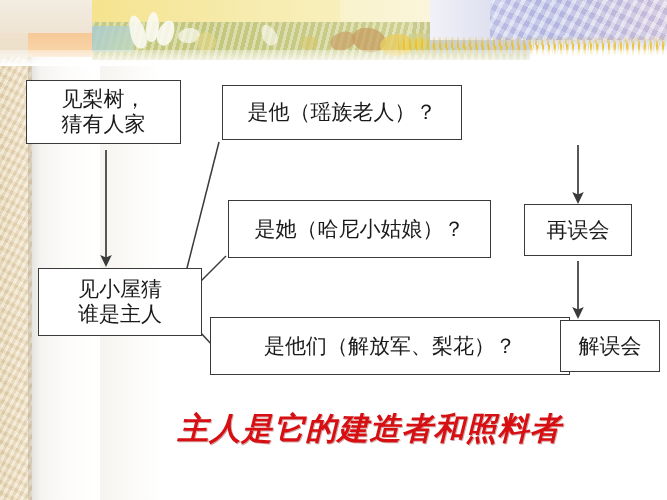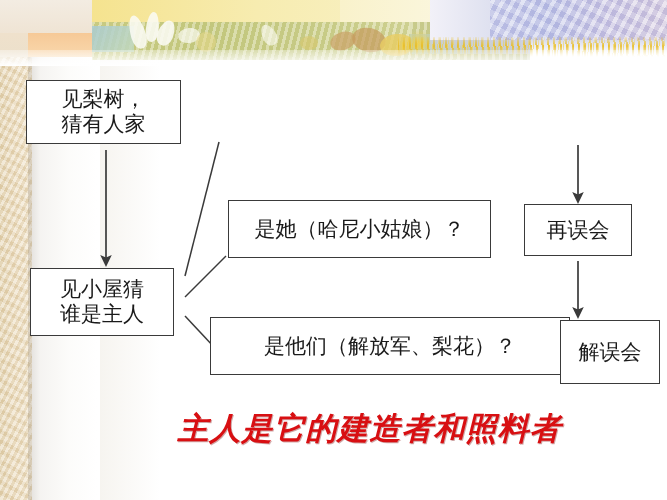--- a/index.html
+++ b/index.html
@@ -111,23 +111,23 @@
     color:#1a1a1a;text-align:center;
     font-family:"DejaVu Serif","Liberation Serif",serif;
     display:flex;align-items:center;justify-content:center;
     line-height:1.18;white-space:pre-line;
   }
   #box-pear     {left:26px; top:80px;  width:155px; height:64px; font-size:21px;}
   #box-yao      {left:222px;top:85px;  width:240px; height:55px; font-size:21px;}
   #box-first    {left:502px;top:90px;  width:112px; height:50px; font-size:21px;}
   #box-hani     {left:228px;top:200px; width:263px; height:58px; font-size:21px;}
   #box-second   {left:524px;top:204px; width:108px; height:52px; font-size:21px;}
-  #box-hut      {left:30px; top:268px; width:144px; height:68px; font-size:21px;text-align:center;}
+  #box-hut      {left:38px; top:268px; width:164px; height:68px; font-size:21px;text-align:center;}
   #box-them     {left:210px;top:317px; width:360px; height:58px; font-size:21px;}
-  #box-resolve  {left:560px;top:320px; width:100px; height:64px; font-size:21px;}
+  #box-resolve  {left:560px;top:320px; width:100px; height:52px; font-size:21px;}
 
   
   svg.links{position:absolute;left:0;top:0;width:667px;height:500px;overflow:visible;}
 
   
   #caption{
     position:absolute;left:0;top:408px;width:667px;
     text-align:center;
     font-family:"DejaVu Serif","Liberation Serif",serif;
     font-size:31px;font-weight:bold;font-style:italic;
@@ -190,20 +190,21 @@
     <line x1="185" y1="276" x2="219" y2="142" stroke="#3a3a3a" stroke-width="1.5"></line>
     <line x1="185" y1="297" x2="226" y2="256" stroke="#3a3a3a" stroke-width="1.5"></line>
     <line x1="185" y1="316" x2="214" y2="347" stroke="#3a3a3a" stroke-width="1.5"></line>
 
     <line x1="578" y1="145" x2="578" y2="198" stroke="#3a3a3a" stroke-width="1.7" marker-end="url(#ah)"></line>
     <line x1="578" y1="261" x2="578" y2="313" stroke="#3a3a3a" stroke-width="1.7" marker-end="url(#ah)"></line>
   </svg>
 
   <div class="box" id="box-pear">见梨树，
 猜有人家</div>
+  <div class="box" id="box-yao">是他（瑶族老人）？</div>
   <div class="box" id="box-second">再误会</div>
   <div class="box" id="box-hani">是她（哈尼小姑娘）？</div>
   <div class="box" id="box-hut">见小屋猜
 谁是主人</div>
   <div class="box" id="box-them">是他们（解放军、梨花）？</div>
   <div class="box" id="box-resolve">解误会</div>
 
   <div id="caption">主人是它的建造者和照料者</div>
 
 </div>

